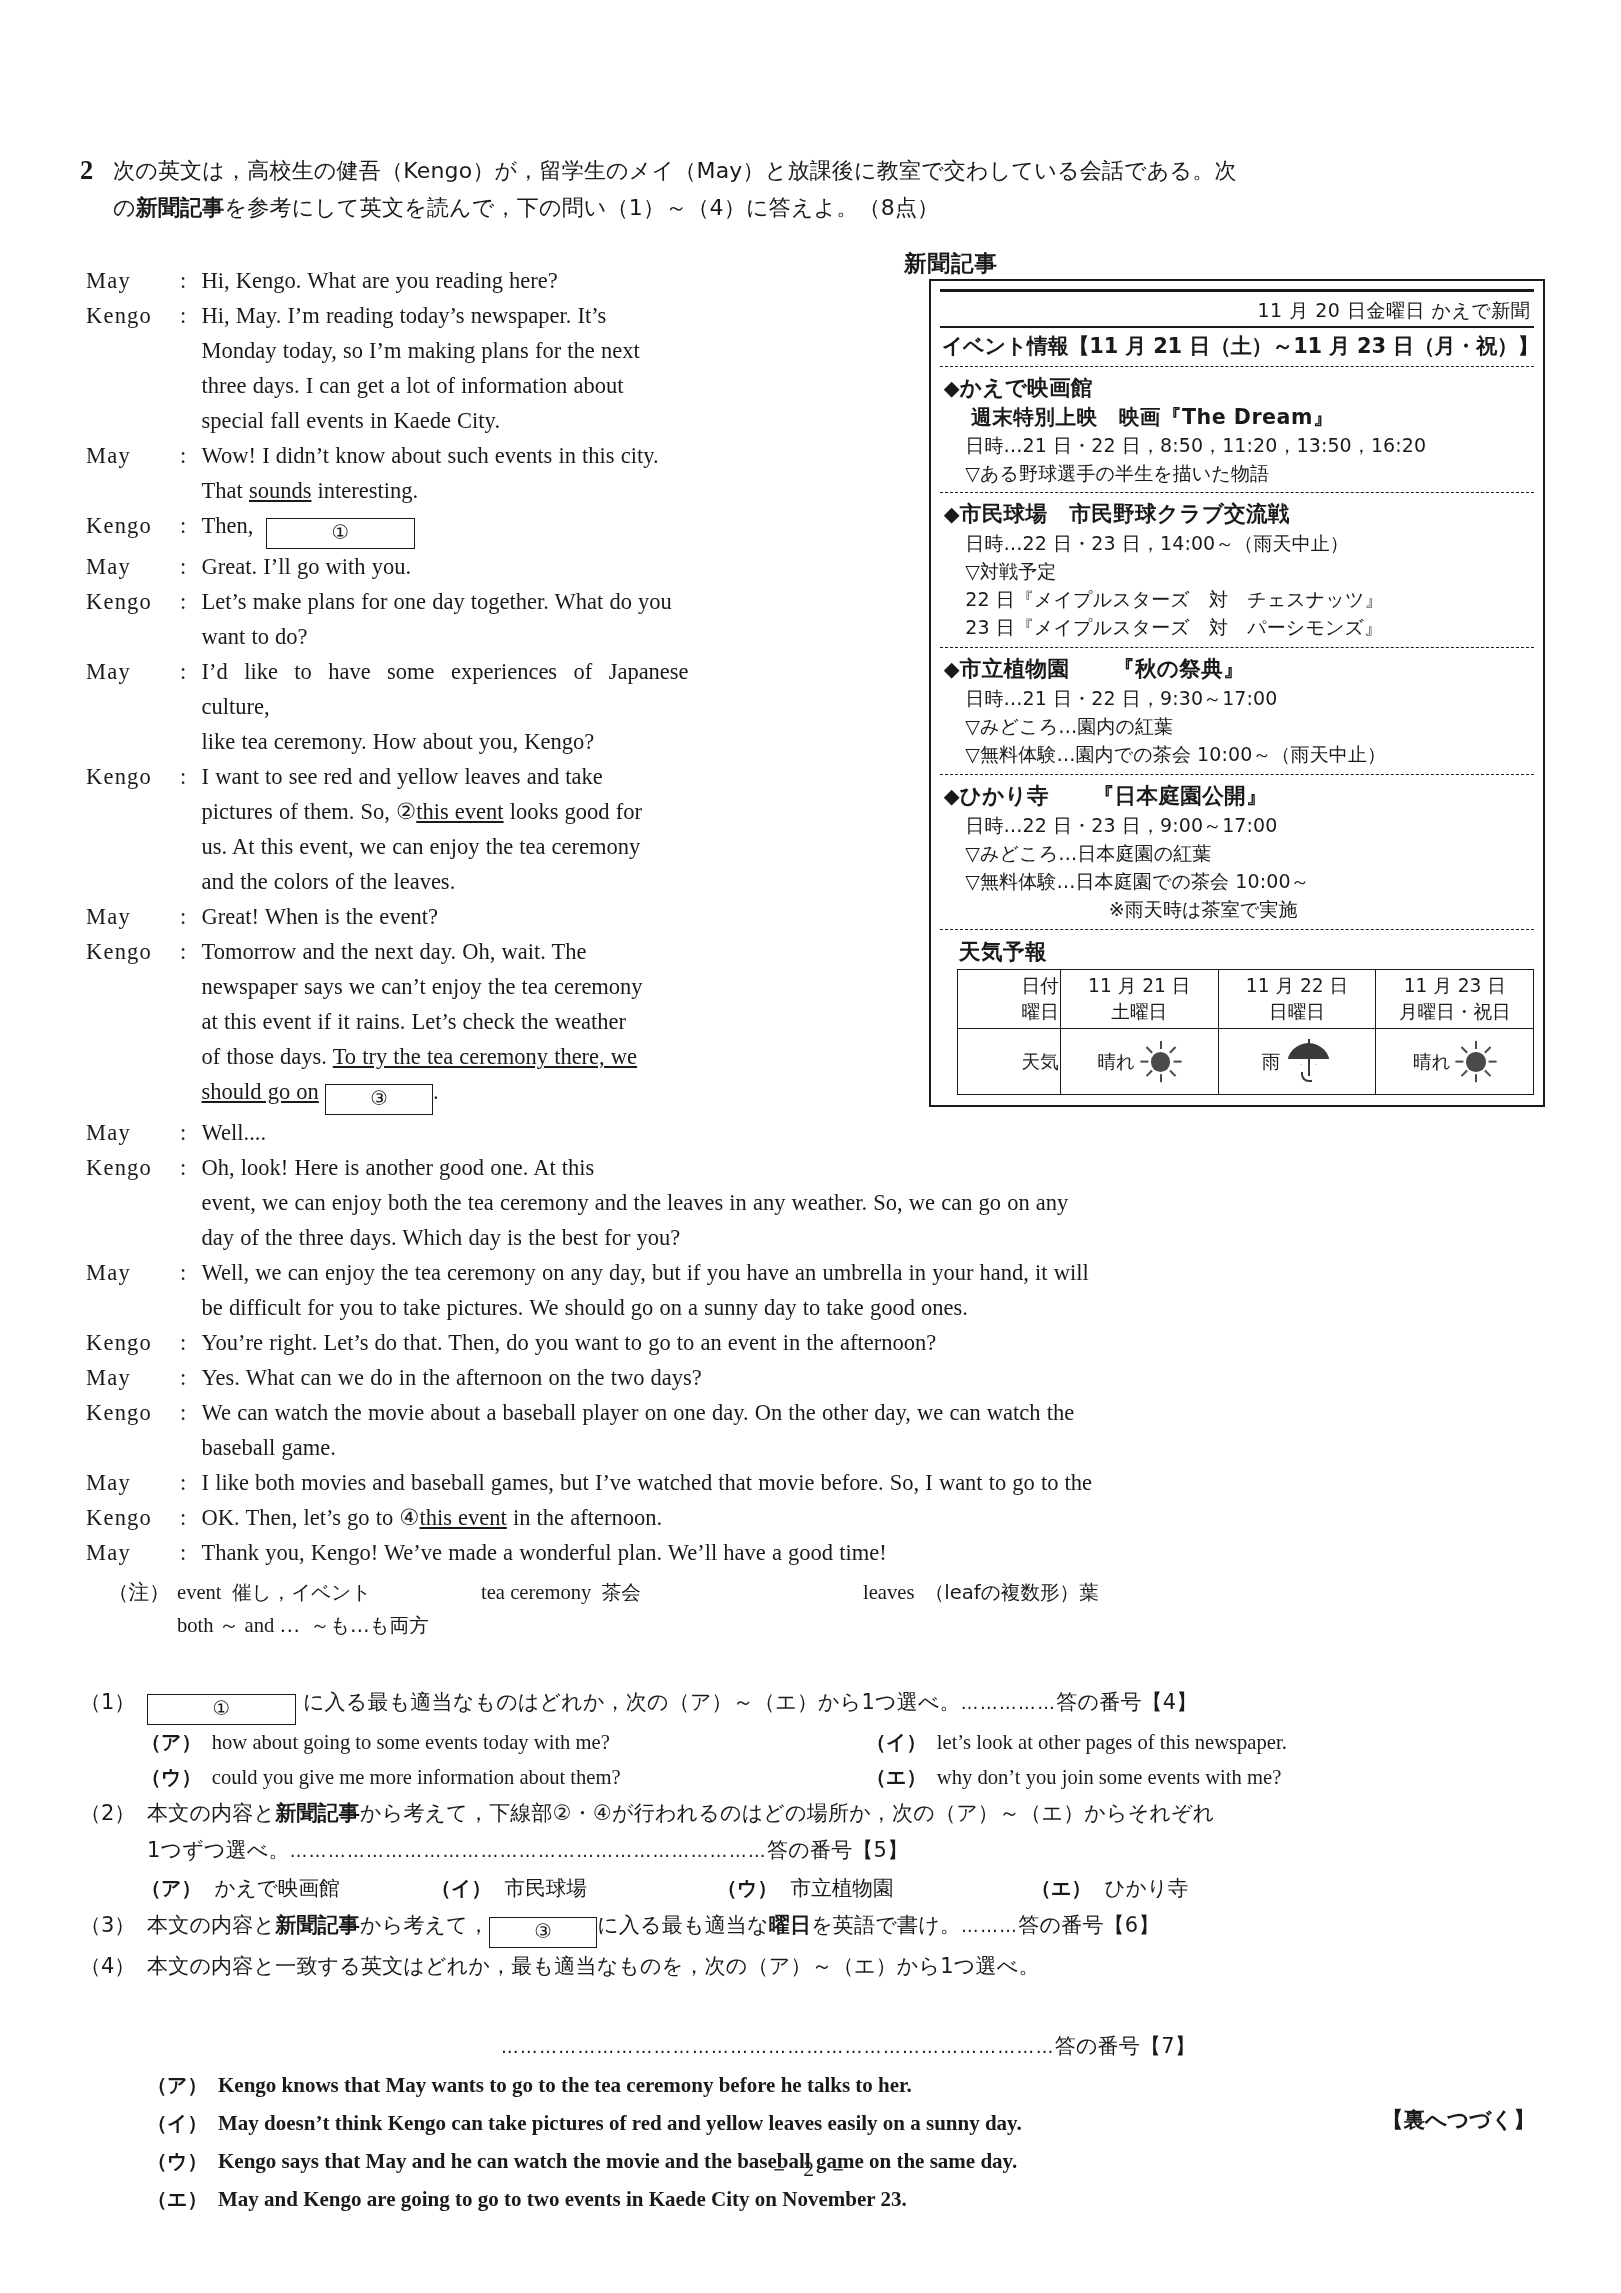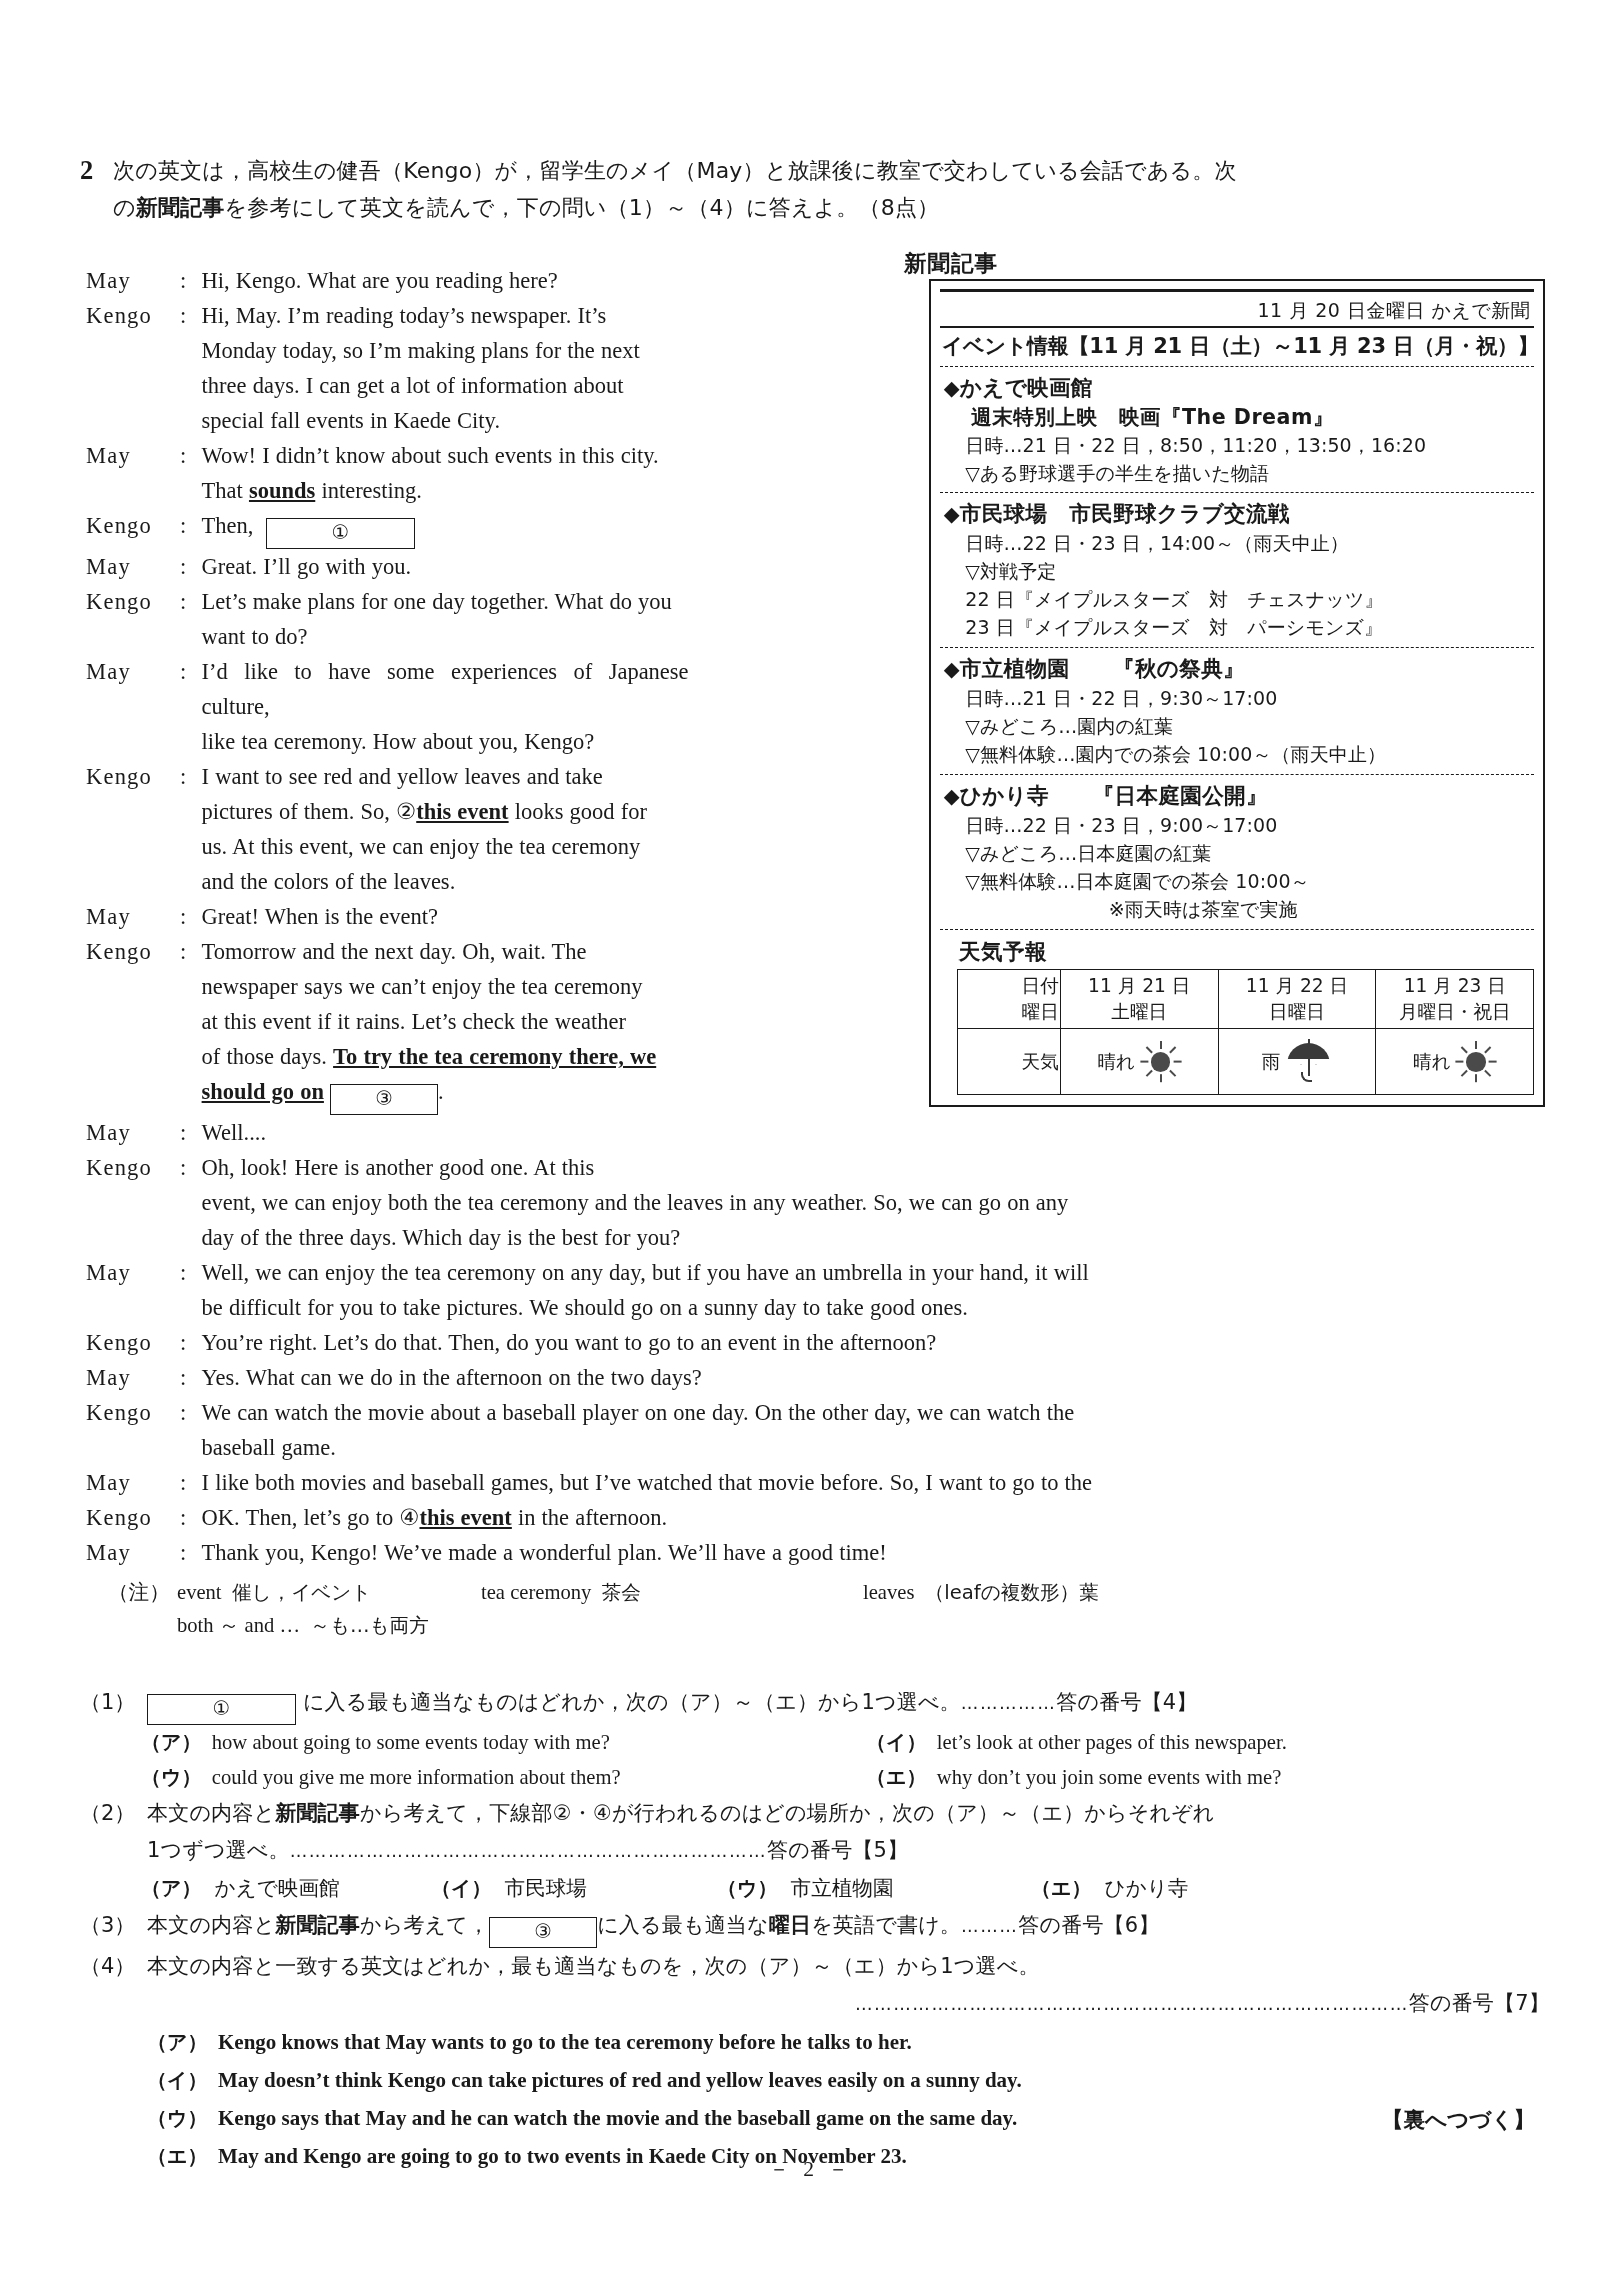--- a/index.html
+++ b/index.html
@@ -91,21 +91,21 @@
   .utt {
     font-family: "Liberation Serif", serif;
     font-size: 22.5px;
     line-height: 35px;
     text-align: justify;
     text-justify: inter-word;
     word-spacing: 0.5px;
   }
   .utt-narrow { width: 487px; }
   .utt-wide   { width: 1362px; }
-  .uline { text-decoration: underline; text-underline-offset: 2px; font-weight: bold; }
+  .uline { text-decoration: underline; text-underline-offset: 2px; }
 
   
   .blank {
     display: inline-block;
     border: 1.6px solid #1a1a1a;
     width: 147px;
     height: 29px;
     line-height: 28px;
     text-align: center;
     font-size: 19.6px;
@@ -736,21 +736,21 @@
       <div class="q-num">（3）</div>
       <div class="q-body"><span>本文の内容と</span><span class="kw">新聞記事</span><span>から考えて，</span><span class="blank blank-sm">③</span><span>に入る最も適当な</span><span class="kw">曜日</span><span>を英語で書け。</span><span class="dots">………</span><span class="ansno">答の番号【6】</span></div>
     </div>
 
     <div class="q">
       <div class="q-num">（4）</div>
       <div class="q-body">本文の内容と一致する英文はどれか，最も適当なものを，次の（ア）～（エ）から1つ選べ。</div>
     </div>
     <div class="q">
       <div class="q-num"></div>
-      <div class="q-body" style="text-align:right;"><span class="dots">……………………………………………………………………………</span><span class="ansno bold">答の番号【7】</span></div>
+      <div class="q-body" style="text-align:center;margin-top:43px;"><span class="dots">……………………………………………………………………………</span><span class="ansno bold">答の番号【7】</span></div>
     </div>
     <div class="c4-list">
       <div class="c4-item">
           <span class="ch-mark">（ア）</span>
           <span class="c4-txt">Kengo knows that May wants to go to the tea ceremony before he talks to her.</span>
         </div>
       <div class="c4-item">
           <span class="ch-mark">（イ）</span>
           <span class="c4-txt">May doesn’t think Kengo can take pictures of red and yellow leaves easily on a sunny day.</span>
         </div>

